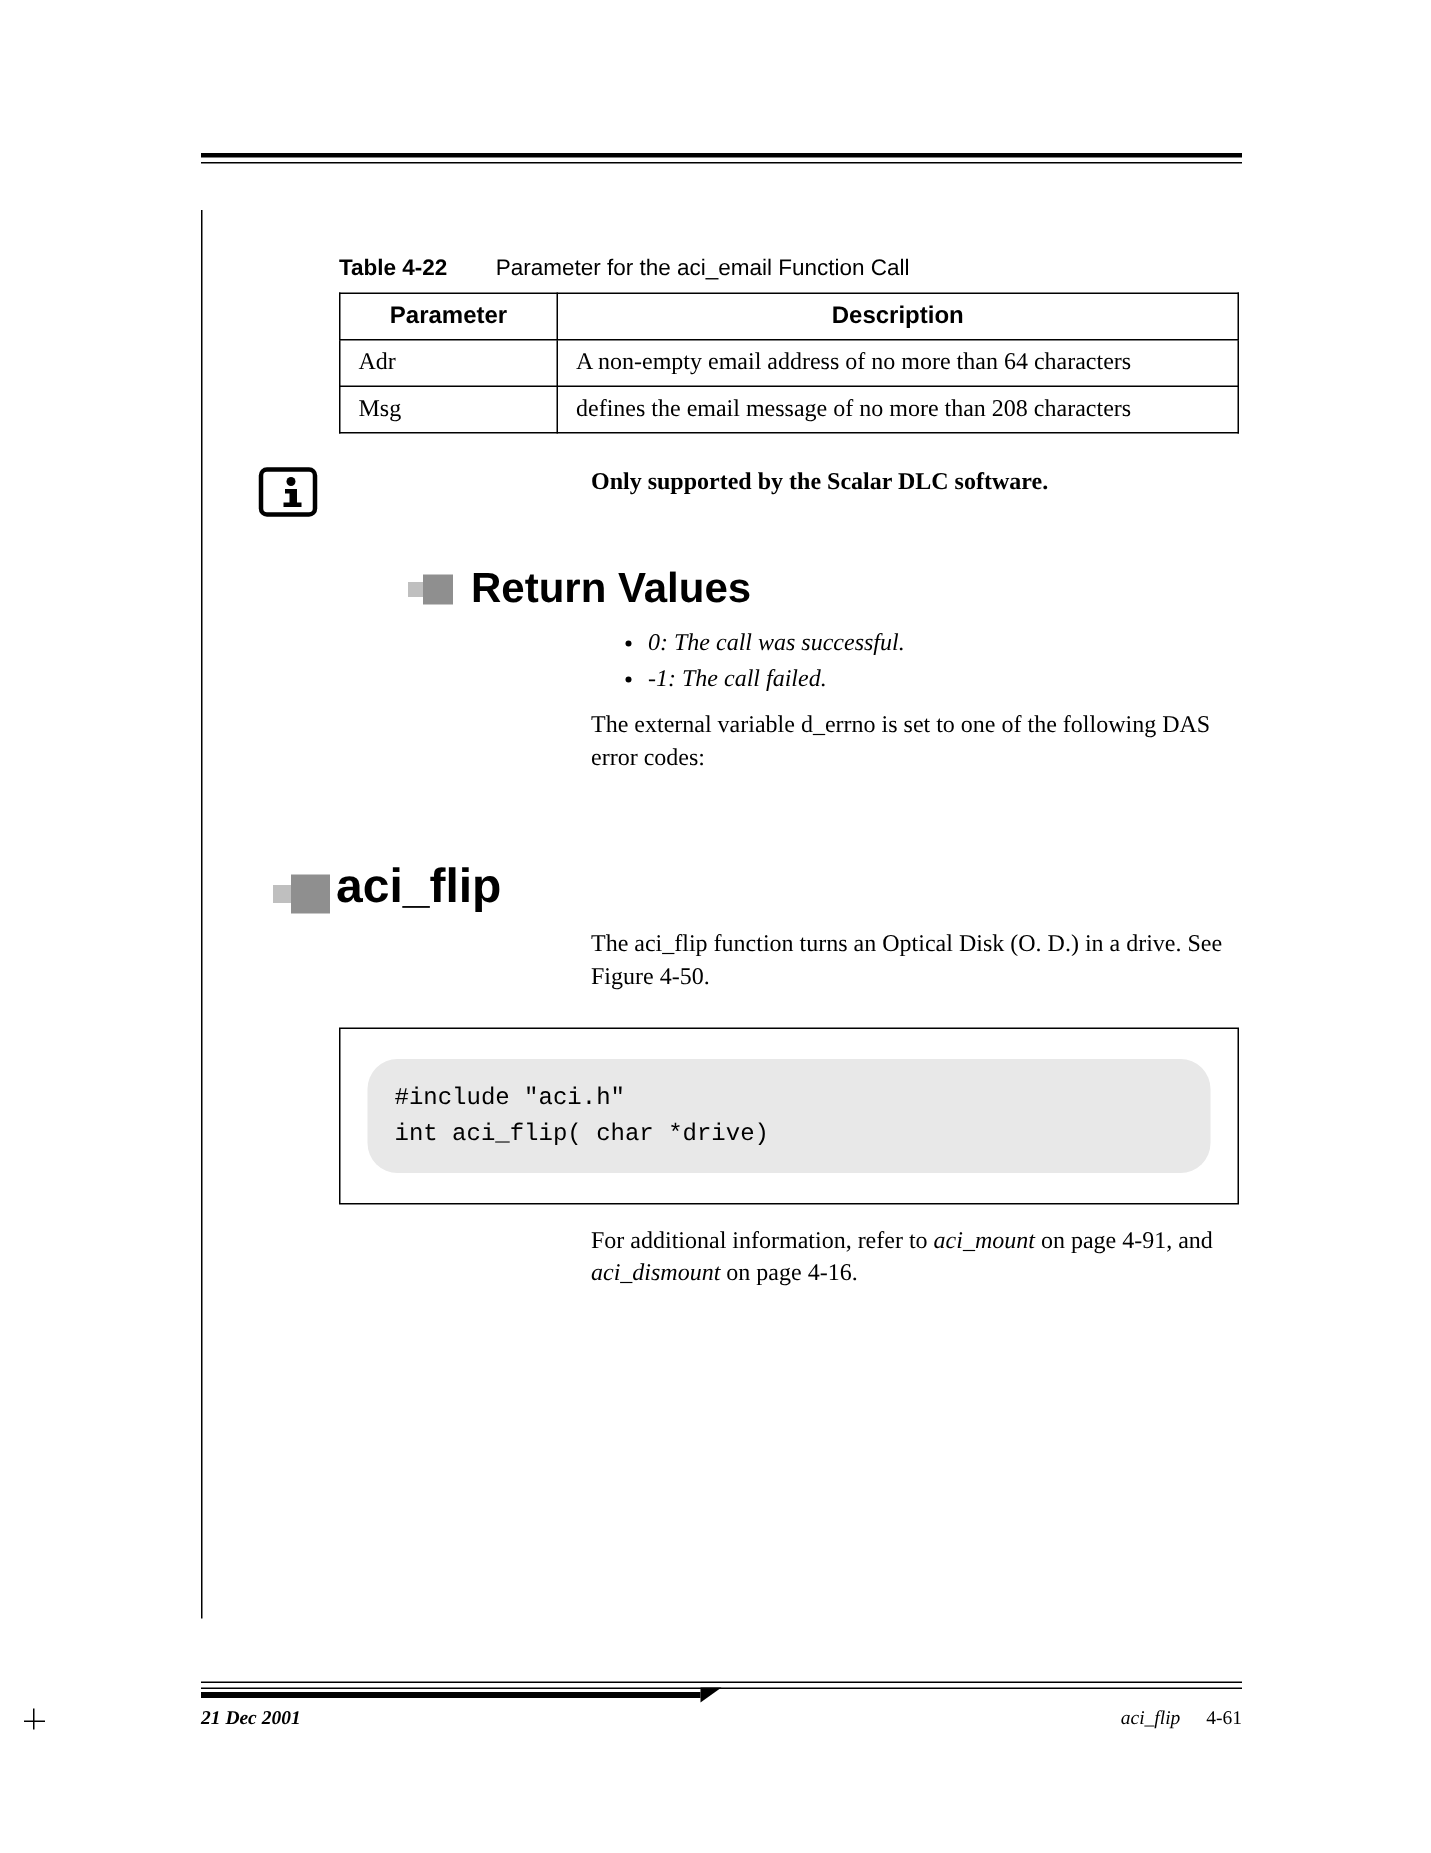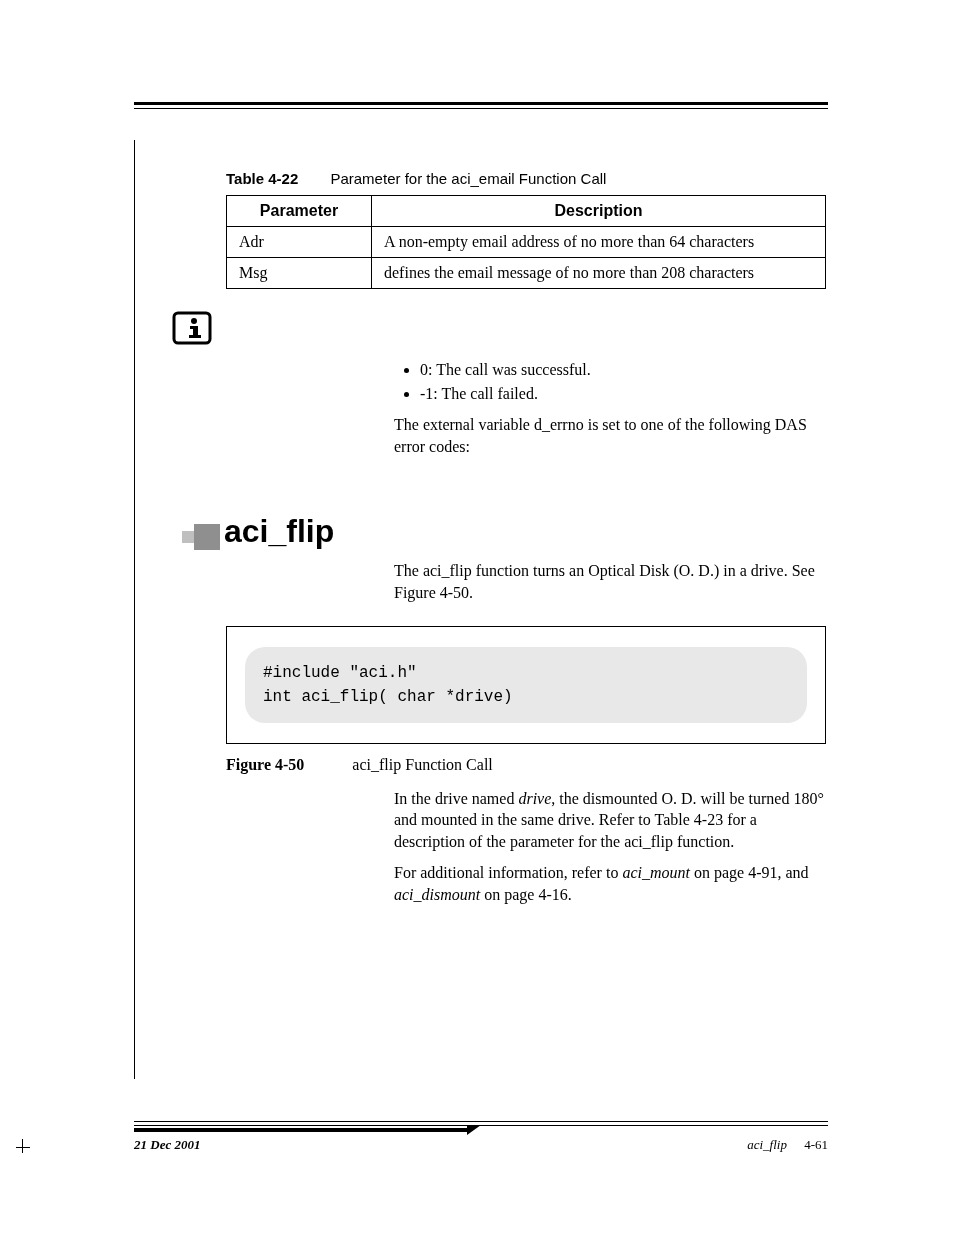--- a/index.html
+++ b/index.html
@@ -106,21 +106,21 @@
   .body-col {
     margin-left: 260px;
     width: 432px;
     font-size: 16px;
     line-height: 1.35;
   }
   ul.bullets {
     margin: 10px 0 6px 0;
     padding-left: 22px;
   }
-  ul.bullets li { margin: 2px 4px; }
+  ul.bullets li { margin: 2px 16px; font-style: italic; }
   ul.codes li { font-family: "Courier New", monospace; font-size: 15px; }
   .p { margin: 10px 0; }
   .code-box {
     margin-left: 92px;
     width: 600px;
     border: 1px solid #000;
     box-sizing: border-box;
     padding: 20px 18px;
     margin-top: 22px;
     position: relative;
@@ -226,22 +226,30 @@
         <span>
           <svg class="info-svg" viewBox="0 0 40 34">
             <path d="M6 2 h28 a4 4 0 0 1 4 4 v22 a4 4 0 0 1 -4 4 h-28 a4 4 0 0 1 -4 -4 v-22 a4 4 0 0 1 4 -4 Z" fill="none" stroke="#000" stroke-width="3"></path>
             <circle cx="22" cy="10" r="3" fill="#000"></circle>
             <rect x="18" y="15" width="8" height="3" fill="#000"></rect>
             <rect x="21" y="15" width="5" height="11" fill="#000"></rect>
             <rect x="17" y="24" width="12" height="3" fill="#000"></rect>
           </svg>
         </span>
       </div>
-    </div>
-
+      <div class="info-text">Only supported by the Scalar DLC software.</div>
+    </div>
+
+    <div class="heading-row h2">
+      <div class="heading-bullets">
+        <div class="sq a"></div>
+          <div class="sq b"></div>
+      </div>
+      <div class="heading-text">Return Values</div>
+    </div>
 
     <div class="body-col">
       <ul class="bullets">
         <li>0: The call was successful.</li>
         <li>-1: The call failed.</li>
       </ul>
       <div class="p">
         <span>The external variable </span><span class="mono">d_errno</span><span> is set to one of the following DAS error codes:</span>
       </div>
     </div>
@@ -256,29 +264,22 @@
 
     <div class="body-col">
       <div class="p">The aci_flip function turns an Optical Disk (O. D.) in a drive. See Figure 4-50.</div>
     </div>
 
     <div class="code-box">
       <div class="code-inner">#include "aci.h"
 int aci_flip( char *drive)</div>
     </div>
 
-    <div class="fig-caption">
-      <span class="label">Figure 4-50</span>
-      <span>aci_flip Function Call</span>
-    </div>
 
     <div class="body-col" style="margin-top:14px;">
-      <div class="p">
-        <span>In the drive named </span><span class="ital">drive</span><span>, the dismounted O. D. will be turned 180° and mounted in the same drive. Refer to Table 4-23   for a description of the parameter for the aci_flip function.</span>
-      </div>
       <div class="p">
         <span>For additional information, refer to </span><span class="ital">aci_mount</span><span>  on page 4-91, and </span><span class="ital">aci_dismount</span><span>  on page 4-16.</span>
       </div>
     </div>
 
   </div>
 
   <div class="footer">
     <div class="rule-outer">
       <div class="line-top"></div>

